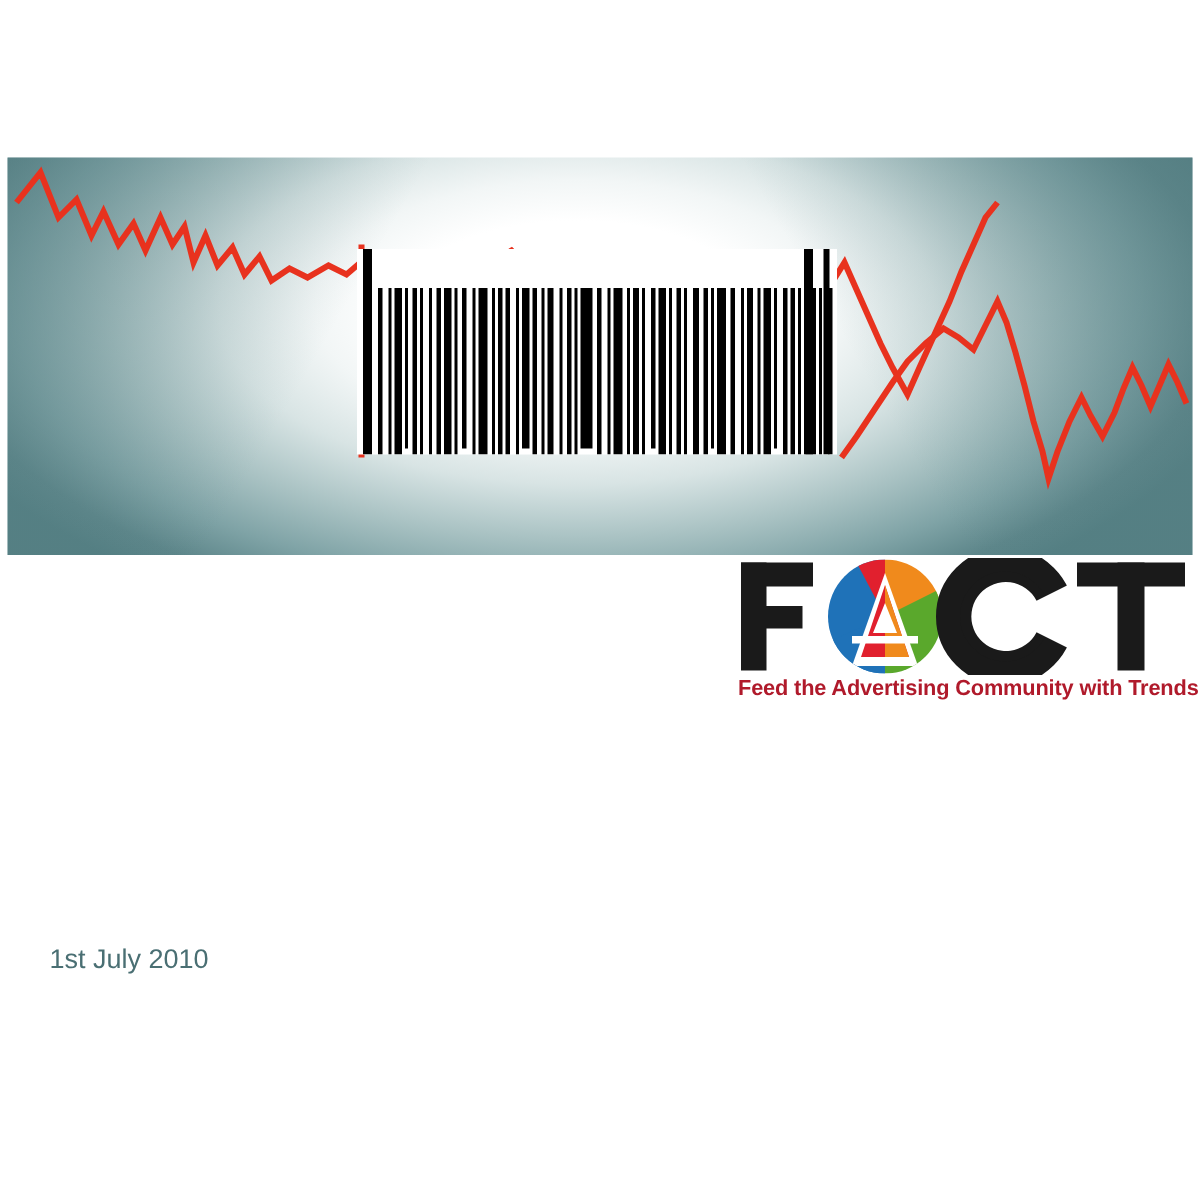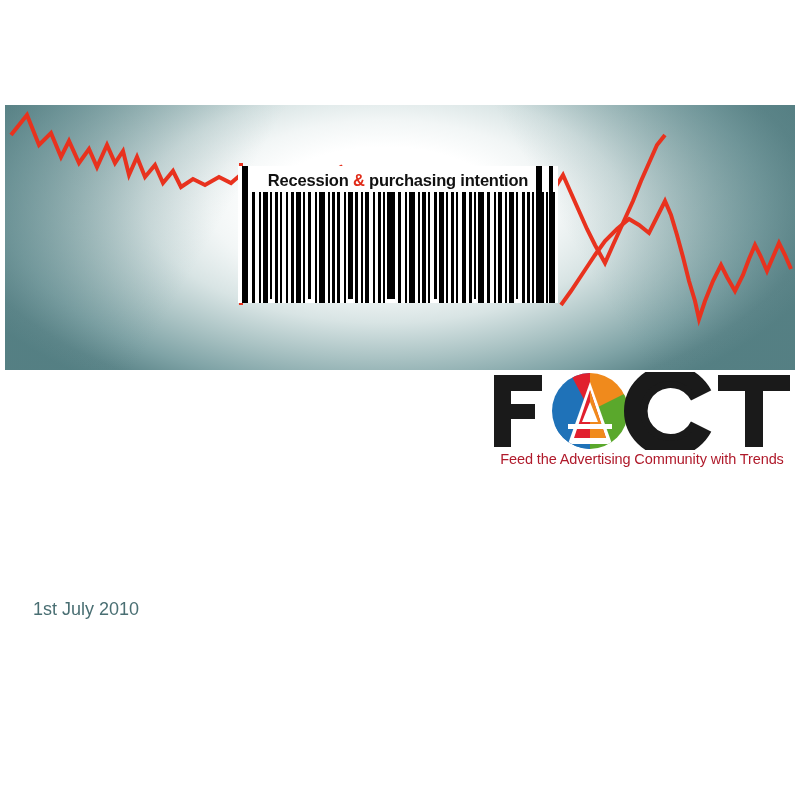--- a/index.html
+++ b/index.html
@@ -112,23 +112,23 @@
   .logo-mark {
     position: relative;
     width: 300px;
     height: 78px;
   }
   .logo-tag {
     position: absolute;
     left: 0;
     top: 79px;
     width: 300px;
-    text-align: center;
-    font-family: "Liberation Sans", sans-serif;
-    font-weight: normal;
+    text-align: left;
+    font-family: "Liberation Sans", sans-serif;
+    font-weight: bold;
     font-size: 14.5px;
     color: #b01a2b;
     white-space: nowrap;
     letter-spacing: -0.1px;
   }
 
   
   .title {
     position: absolute;
     left: 33px;
@@ -136,21 +136,21 @@
     width: 730px;
     font-family: "Liberation Sans", sans-serif;
     font-size: 36px;
     line-height: 1.33;
     color: #4a6f73;
     font-weight: normal;
   }
   .date {
     position: absolute;
     left: 33px;
-    top: 599px;
+    top: 629px;
     font-family: "Liberation Sans", sans-serif;
     font-size: 18px;
     color: #4a6f73;
     font-weight: normal;
     text-align: right;
   }
 </style>
 </head>
 <body>
 
@@ -166,23 +166,20 @@
     <polyline fill="none" stroke="#e8321e" stroke-width="4" stroke-linejoin="miter" stroke-linecap="butt" points="556,200 566,186 578,168 590,150 600,136 612,124 624,114 634,120 644,128 652,112 660,96 666,110 672,130 678,152 684,176 690,196 694,214 700,196 708,176 716,160 722,172 730,186 738,170 744,154 750,140 756,152 762,166 768,152 774,138 780,150 786,164"></polyline>
   </svg>
 
 </div>
 
 <div class="barcode">
   <div class="edge-bar-l"></div>
   <div class="edge-bar-r"></div>
   <div class="edge-bar-r2"></div>
 
-  <div class="barcode-title">
-    <span>Recession </span><span class="amp">&amp;</span><span> purchasing intention</span>
-  </div>
 
   <div class="bars" id="barcode-bars">
       <div class="gap" style="width: 14px;"></div>
       <div class="bar" style="width: 3px; background: rgb(0, 0, 0);"></div>
       <div class="gap" style="width: 4px;"></div>
       <div class="bar" style="width: 2px; background: rgb(0, 0, 0);"></div>
       <div class="gap" style="width: 2px;"></div>
       <div class="bar" style="width: 5px; background: rgb(0, 0, 0);"></div>
       <div class="gap" style="width: 2px;"></div>
       <div class="bar short" style="width: 2px; background: rgb(0, 0, 0);"></div>

